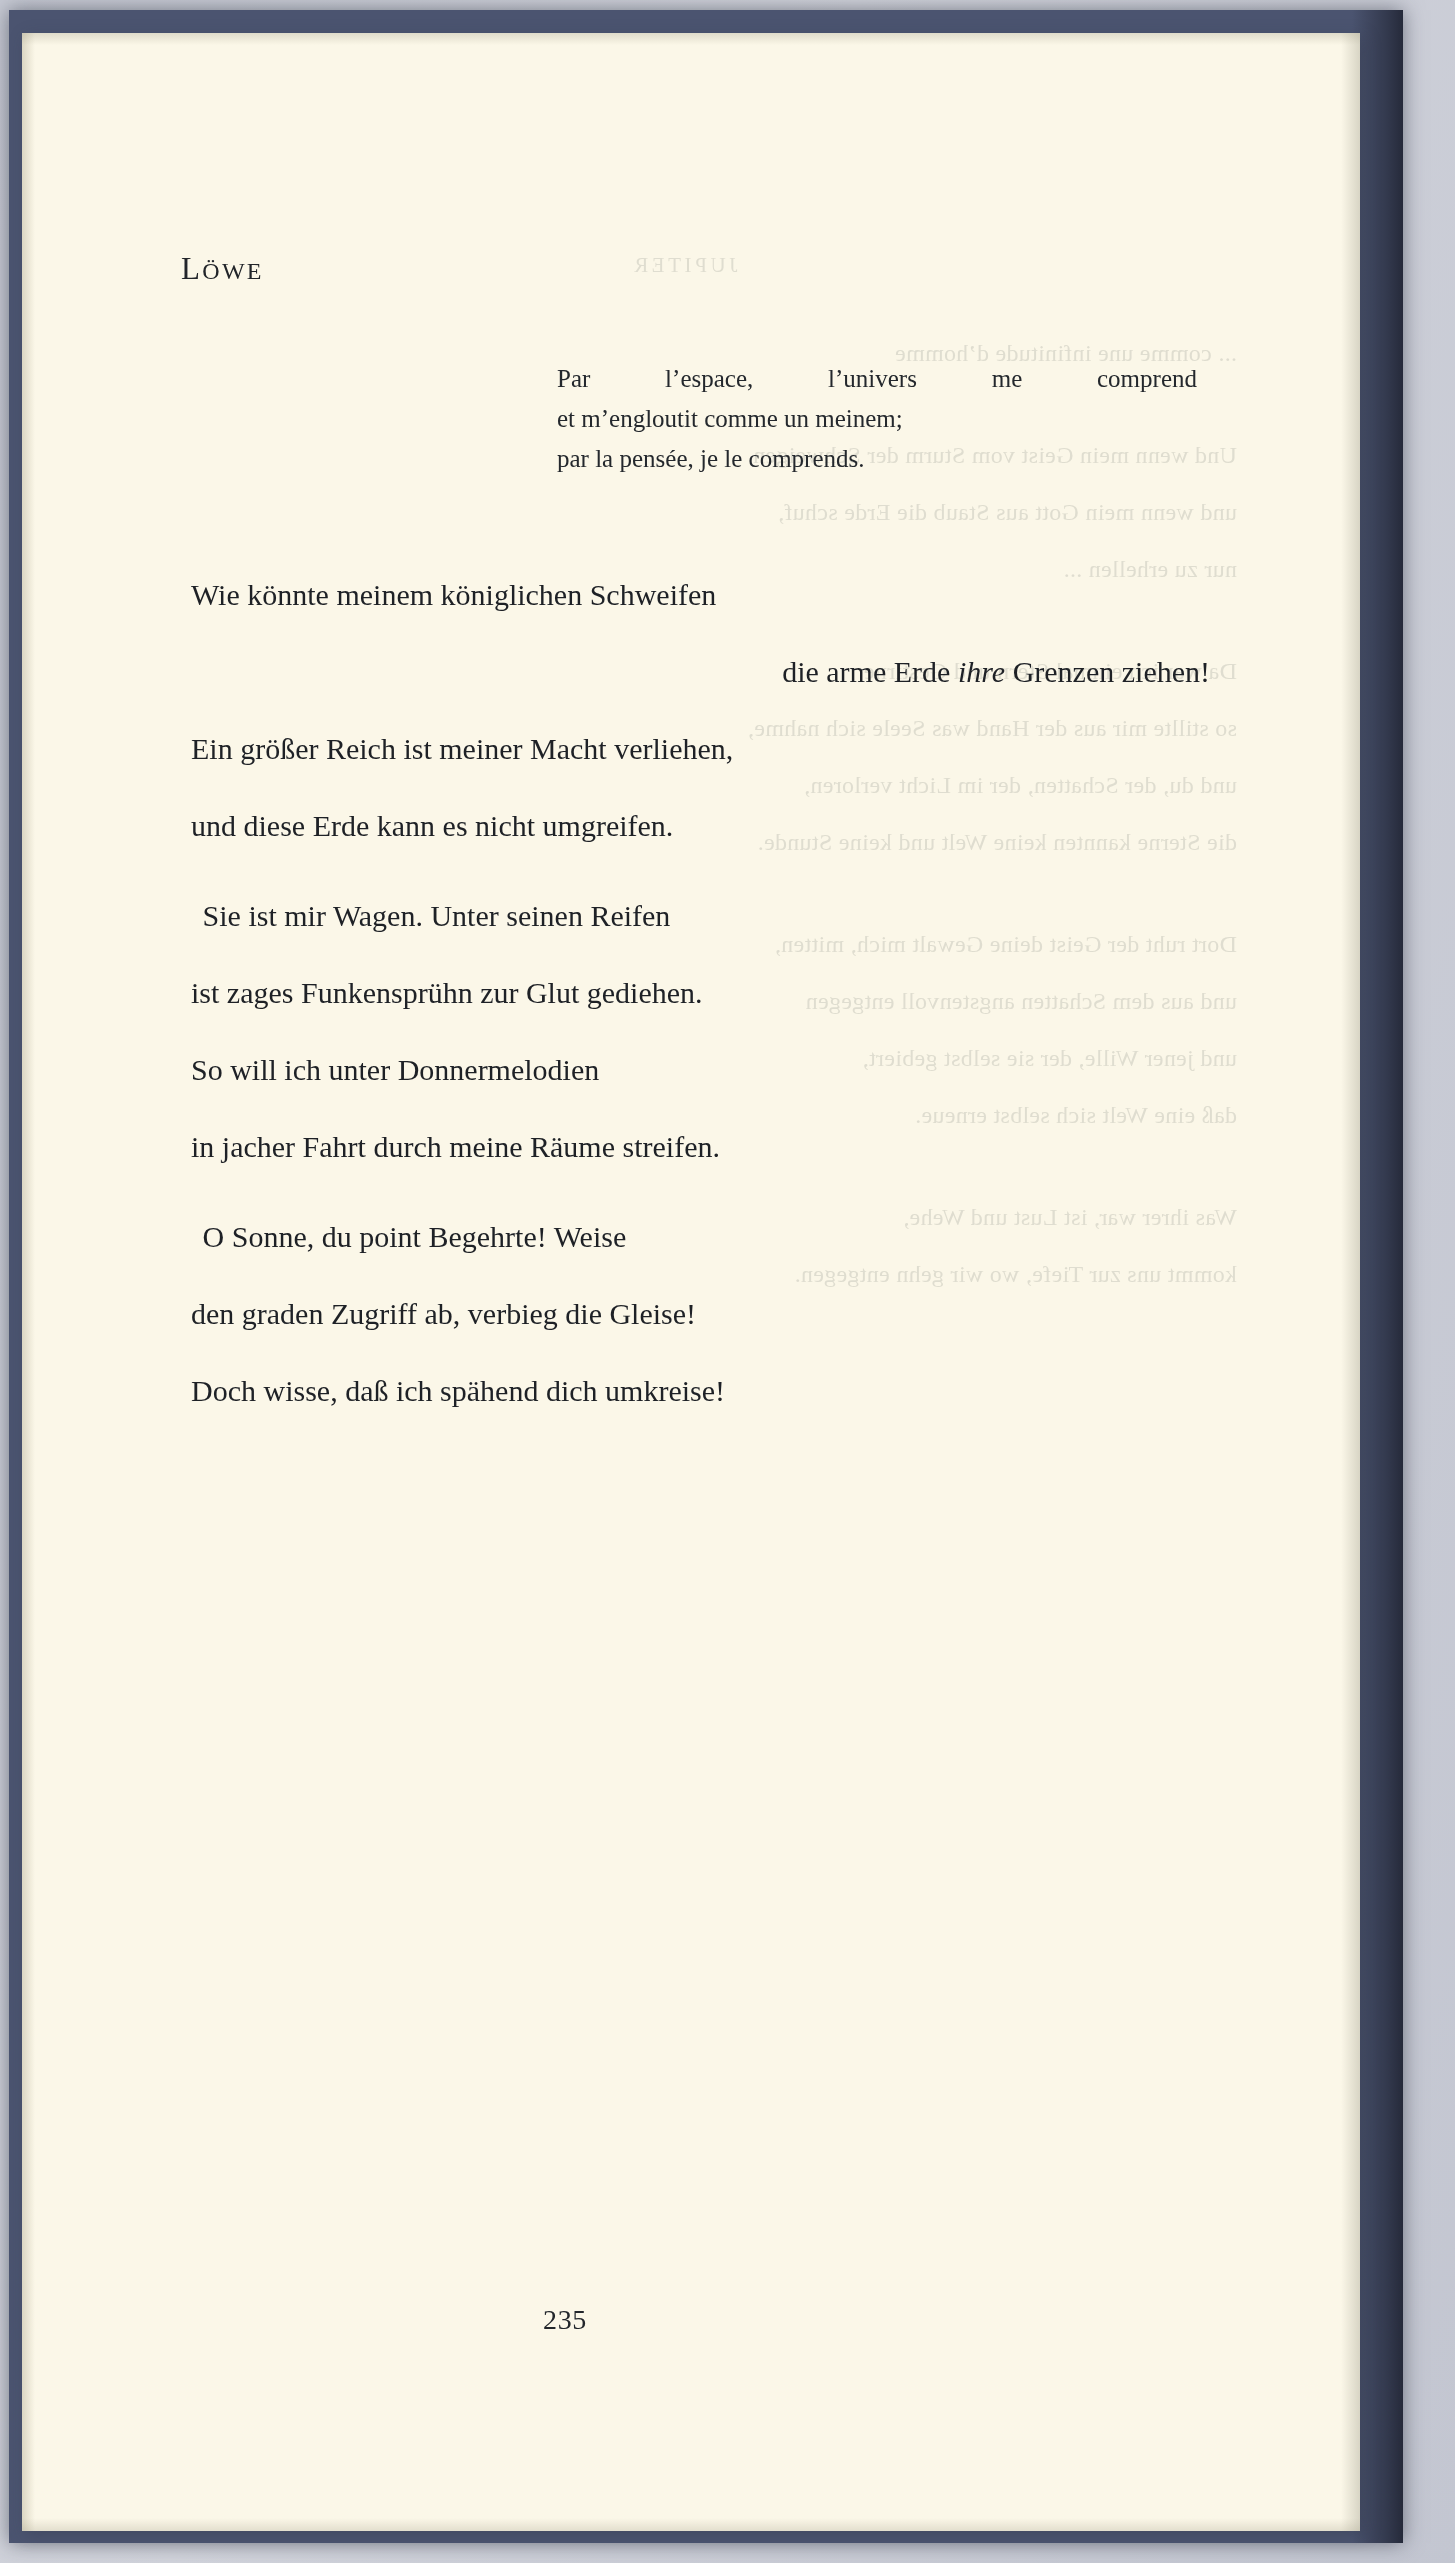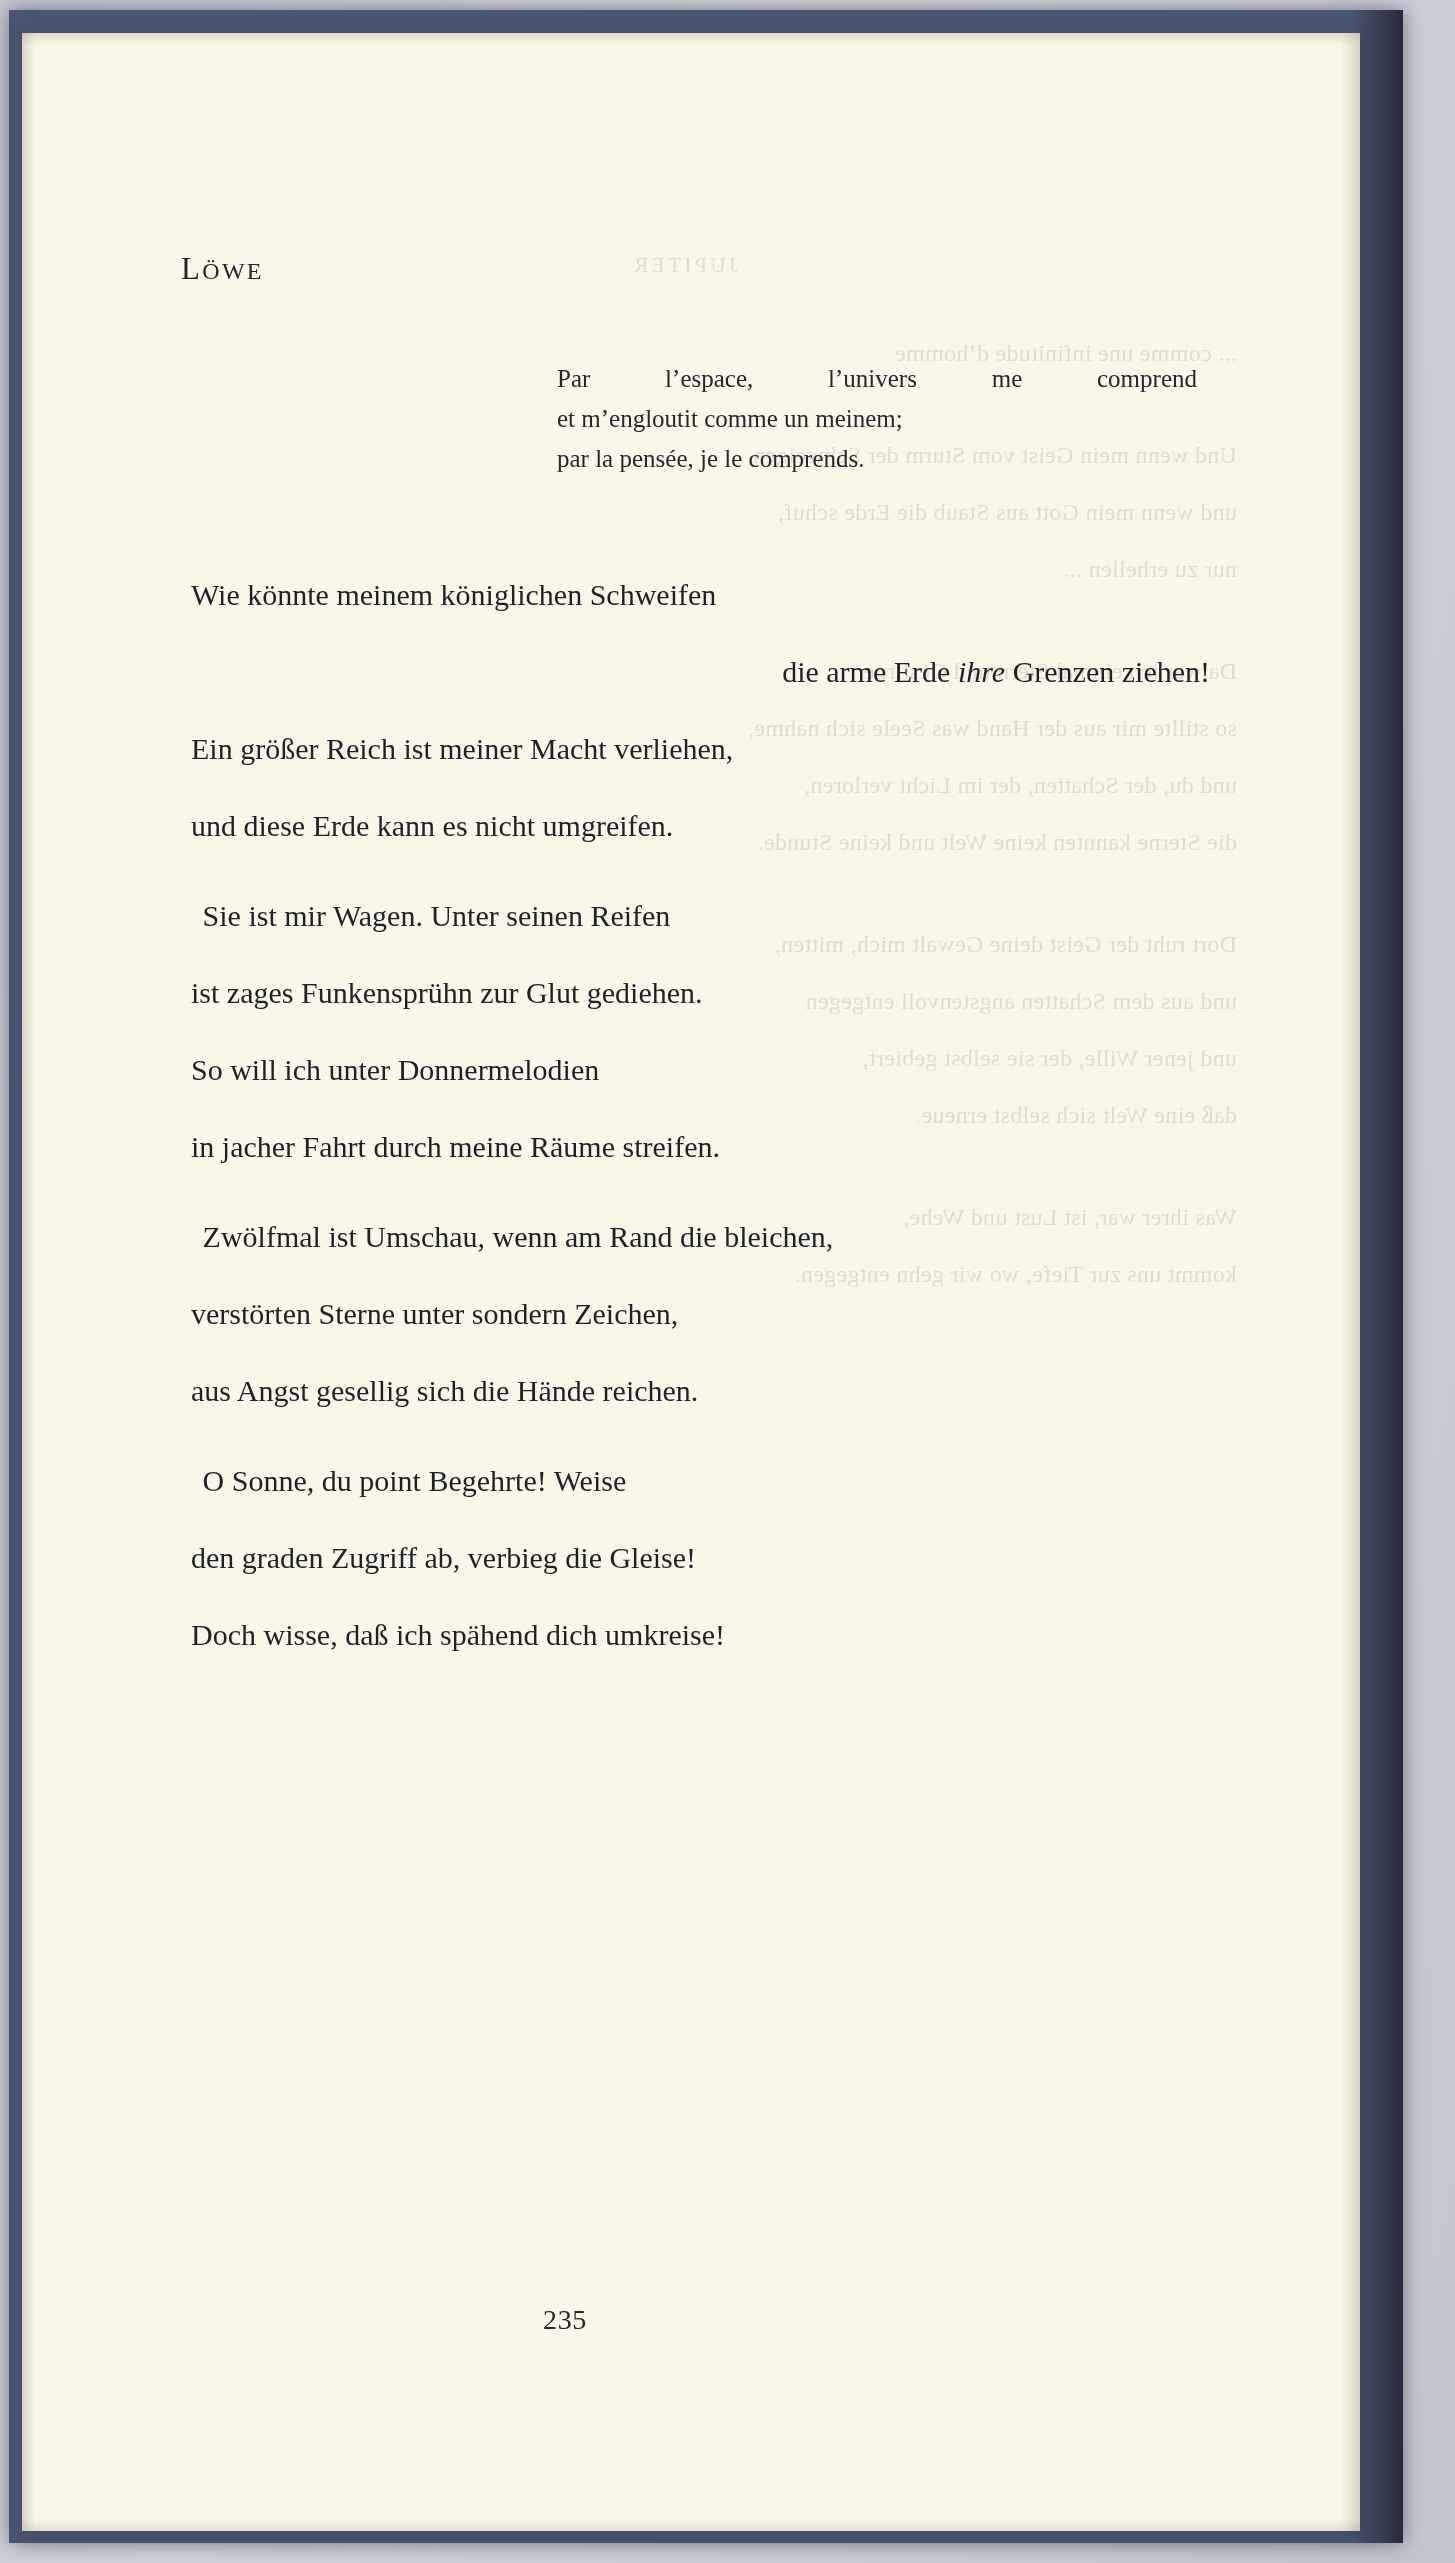--- a/index.html
+++ b/index.html
@@ -213,25 +213,20 @@
       <div class="line">und diese Erde kann es nicht umgreifen.</div>
     </div>
 
     <div class="stanza">
       <div class="line ind-1">Sie ist mir Wagen. Unter seinen Reifen</div>
       <div class="line">ist zages Funkensprühn zur Glut gediehen.</div>
       <div class="line">So will ich unter Donnermelodien</div>
       <div class="line">in jacher Fahrt durch meine Räume streifen.</div>
     </div>
 
-    <div class="stanza">
-      <div class="line ind-1">Zwölfmal ist Umschau, wenn am Rand die bleichen,</div>
-      <div class="line">verstörten Sterne unter sondern Zeichen,</div>
-      <div class="line">aus Angst gesellig sich die Hände reichen.</div>
-    </div>
 
     <div class="stanza">
       <div class="line ind-1">O Sonne, du point Begehrte! Weise</div>
       <div class="line">den graden Zugriff ab, verbieg die Gleise!</div>
       <div class="line">Doch wisse, daß ich spähend dich umkreise!</div>
     </div>
 
   </div>
 
   <div class="folio">235</div>

